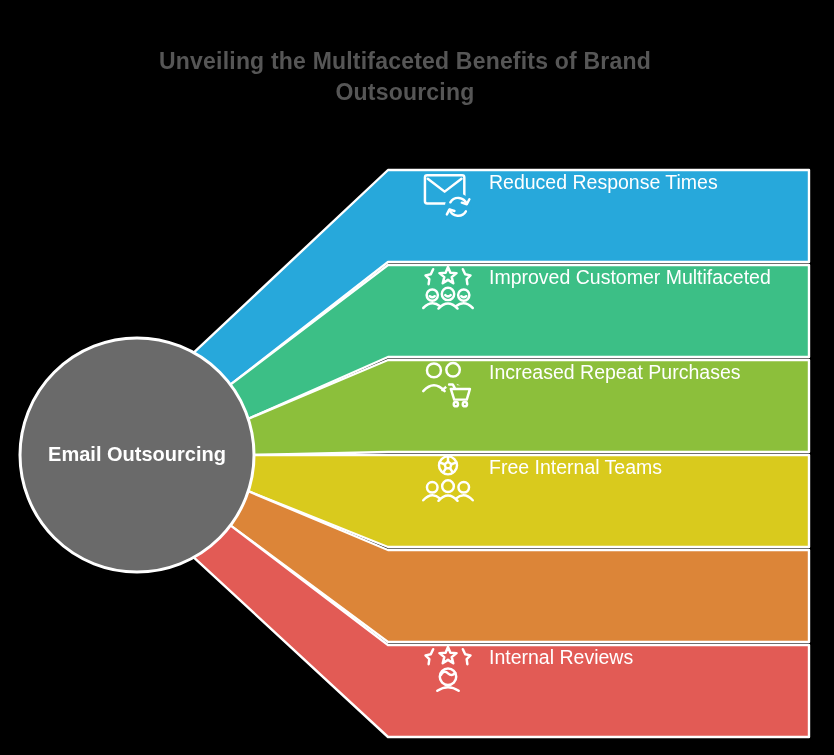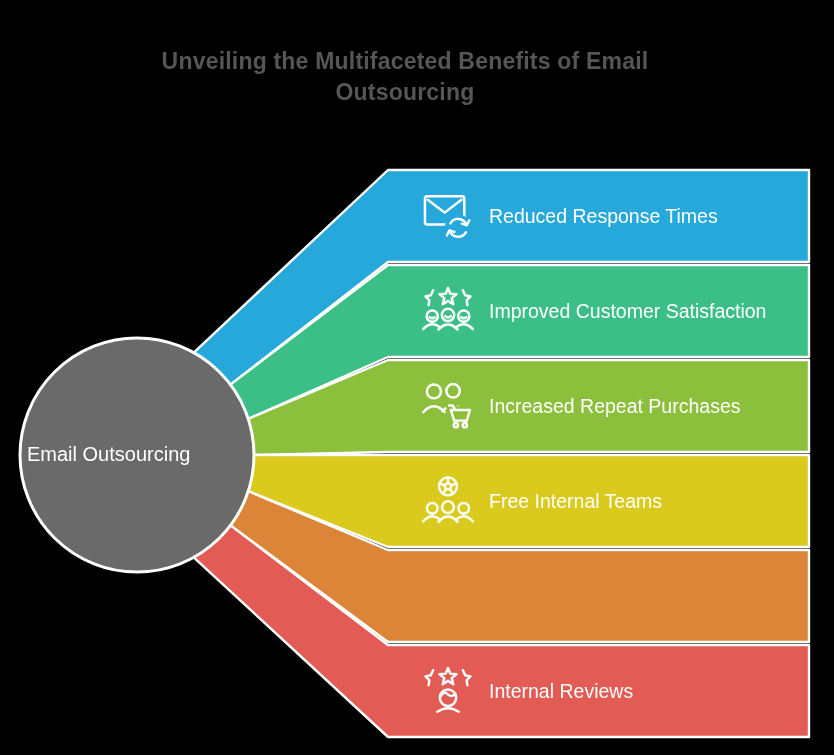--- a/index.html
+++ b/index.html
@@ -7,44 +7,44 @@
     position:relative;width:834px;height:755px;background:#000;
     overflow:hidden;font-family:"Liberation Sans",sans-serif;
   }
   .title{
     position:absolute;top:46px;left:105px;width:600px;
     text-align:center;font-size:23px;font-weight:bold;line-height:31px;
     color:#565656;letter-spacing:.2px;
   }
   .fan-svg{position:absolute;top:0;left:0;}
   .center-label{
-    position:absolute;left:27px;top:441px;width:220px;
-    color:#fff;font-size:20px;font-weight:400;line-height:26px;
+    position:absolute;left:27px;top:441px;width:220px;text-align:center;
+    color:#fff;font-size:20px;font-weight:700;line-height:26px;
   }
   .band-row{
     position:absolute;left:421px;width:380px;height:92px;
-    display:flex;align-items:center;gap:14px;
+    display:flex;align-items:flex-start;gap:14px;
   }
   .band-row .icon{flex:0 0 auto;display:flex;align-items:center;}
   .band-label{
     color:#fff;font-size:19.5px;font-weight:500;line-height:24px;
   }
   .band-row:nth-of-type(2) .band-label{max-width:215px;}
   .icon-svg{display:block;}
   .icon-svg .ln{fill:none;stroke:#fff;stroke-width:2.2;stroke-linecap:round;stroke-linejoin:round;}
   .icon-svg .knock{fill:var(--band);stroke:#fff;stroke-width:2.2;}
   .icon-svg .halo{fill:none;stroke:var(--band);stroke-width:6.5;stroke-linecap:round;stroke-linejoin:round;}
   .icon-svg .knock-plain{fill:var(--band);stroke:none;}
 </style>
 </head>
 <body>
 
 <div class="stage">
 
-  <div class="title">Unveiling the Multifaceted Benefits of Email Outsourcing</div>
+  <div class="title">Unveiling the Multifaceted Benefits of Brand Outsourcing</div>
 
   <svg class="fan-svg" width="834" height="755" viewBox="0 0 834 755">
     <g stroke="#ffffff" stroke-width="2.4" stroke-linejoin="round">
       <path d="M193.7,352.7 L388,170 L809,170 L809,262 L388,262 L230.4,384.6 Z" fill="#27a8db"></path>
       <path d="M230.4,384.6 L388,265 L809,265 L809,357 L388,357 L248.3,418.8 Z" fill="#3cbf86"></path>
       <path d="M248.3,418.8 L388,360 L809,360 L809,452 L388,452 L254,455 Z" fill="#8cbf3b"></path>
       <path d="M254,455 L388,455 L809,455 L809,547 L388,547 L248.3,491.2 Z" fill="#d9ca1d"></path>
       <path d="M248.3,491.2 L388,550 L809,550 L809,642 L388,642 L230.4,525.4 Z" fill="#dc8538"></path>
       <path d="M230.4,525.4 L388,645 L809,645 L809,737 L388,737 L193.7,557.3 Z" fill="#e25b55"></path>
     </g>
@@ -74,21 +74,21 @@
         <path class="ln" d="M24,1.5 L21.9,6.7 L16.4,7 L20.7,10.6 L19.3,16 L24,13 L28.7,16 L27.3,10.6 L31.6,7 L26.1,6.7 Z"></path>
         <path class="ln" d="M10.8,3.5 L8.7,8 L4,9 L7.4,12.3 L6.8,16.8"></path>
         <path class="ln" d="M37.2,3.5 L39.3,8 L44,9 L40.6,12.3 L41.2,16.8"></path>
         <path class="ln" d="M2,38 Q9.5,30.5 17,36.5 M15.5,38.5 Q24,29.5 32.5,38.5 M31,36.5 Q38.5,30.5 46,38"></path>
         <circle class="knock" cx="10" cy="26.5" r="5"></circle>
         <circle class="knock" cx="24" cy="25.5" r="5.5"></circle>
         <circle class="knock" cx="38" cy="26.5" r="5"></circle>
         <path class="ln" d="M7.8,27.5 Q10,29.5 12.2,27.5 M21.6,26.6 Q24,28.8 26.4,26.6 M35.8,27.5 Q38,29.5 40.2,27.5"></path>
       </svg>
     </span>
-    <span class="band-label">Improved Customer Satisfaction</span>
+    <span class="band-label">Improved Customer Multifaceted</span>
   </div>
 
   <div class="band-row" style="top: 360px; --band: #8cbf3b;">
     <span class="icon">
       <svg class="icon-svg" width="54" height="50" viewBox="0 0 48 44">
         <path class="ln" d="M19,26.5 Q28.5,16.5 38,26.5"></path>
         <circle class="knock" cx="28.5" cy="8.5" r="6"></circle>
         <path class="ln" d="M2,27.5 Q11.5,17 21,27.5"></path>
         <circle class="knock" cx="11.5" cy="9" r="6.2"></circle>
         <path class="halo" d="M25,21.5 L28.2,21.5 L30.4,25.5 M26.5,25.5 L43.5,25.5 L40.7,35 L29.5,35 Z"></path>

